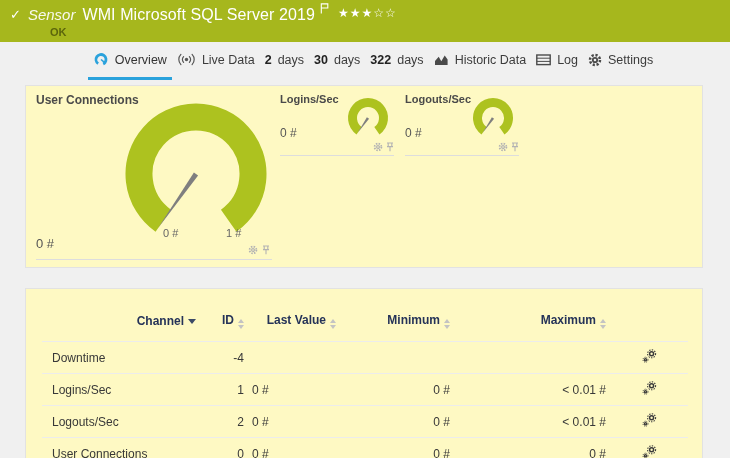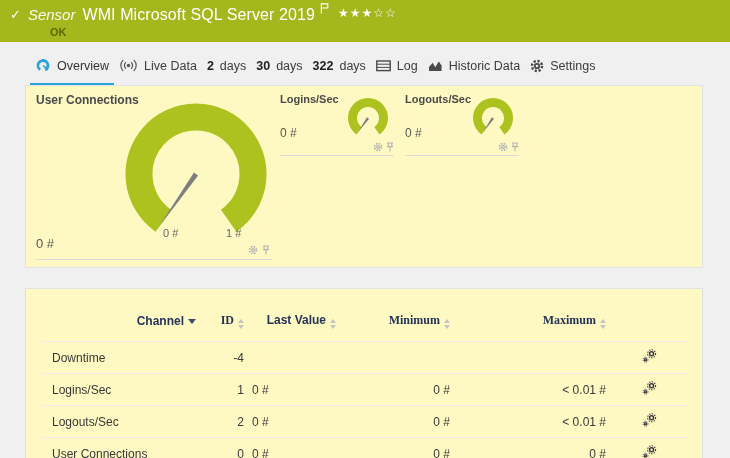--- a/index.html
+++ b/index.html
@@ -12,21 +12,21 @@
   .title-row { display:flex; align-items:baseline; gap:7px; line-height:20px; }
   .check { font-size:13px; font-weight:bold; position:relative; top:-1px; }
   .kind { font-style:italic; font-size:15px; color:rgba(255,255,255,0.92); }
   .title { font-size:16px; font-weight:normal; letter-spacing:0.1px; }
   .flagwrap { position:relative; top:-6px; left:-2px; }
   .stars { font-size:12px; letter-spacing:1px; position:relative; top:-3px; color:#fff; }
   .stars .empty { color:rgba(255,255,255,0.95); }
   .status-line { margin-left:40px; margin-top:0px; font-size:11px; font-weight:bold; color:rgba(45,52,0,0.62); }
 
   
-  .tabs { position:absolute; left:0; top:48px; width:730px; height:38px; display:flex; justify-content:flex-start; align-items:stretch; padding:0 14px 0 30px; }
+  .tabs { position:absolute; left:0; top:42px; width:730px; height:38px; display:flex; justify-content:center; align-items:stretch; padding:0 14px 0 30px; }
   .tab { display:flex; align-items:center; gap:6px; padding:0 5px; font-size:12.5px; color:#3c3c3c; cursor:pointer; border-bottom:3px solid transparent; }
   .tab .num { font-weight:bold; color:#222; }
   .tab.active { border-bottom:3px solid #2aa2dc; }
   .tab.active span { color:#333; }
   .ticon { flex:none; }
 
   
   .panel { position:absolute; left:25px; width:678px; background:#fef9c3; border:1px solid #e2e2e2; }
   .gpanel { top:85px; height:183px; }
   .tpanel { top:288px; height:186px; padding:0 16px; }
@@ -45,21 +45,21 @@
   .m1 { left:254px; } .m2 { left:379px; }
   .mtitle { font-size:11px; font-weight:bold; color:#4a4a4a; }
   .minig { position:absolute; left:64px; top:2px; }
   .mval { position:absolute; left:0px; top:33px; font-size:12px; color:#555; }
   .micons { position:absolute; right:0px; bottom:3px; display:flex; gap:3px; align-items:center; }
 
   
   table { width:646px; border-collapse:collapse; table-layout:fixed; margin-top:8px; }
   th { font-size:12px; font-weight:bold; color:#253358; padding:16px 4px 12px 4px; vertical-align:top; }
   th.c-ch { text-align:right; padding-left:10px; }
-  th.c-id, th.c-min, th.c-max { text-align:right;font-family:Liberation Serif, serif; }
+  th.c-id, th.c-min, th.c-max { text-align:right; }
   th.c-last { text-align:right; }
   td { font-size:12px; color:#383838; padding:7px 4px; border-top:1px solid #ececec; }
   tr:last-child td { border-bottom:1px solid #ececec; }
   td.c-ch { text-align:left; padding-left:10px; }
   td.c-id, td.c-min, td.c-max { text-align:right; }
   td.c-last { text-align:left; padding-left:4px; }
   td.c-act, th.c-act { text-align:center; }
   .sortwrap { display:inline-block; vertical-align:1px; margin-left:4px; }
   .tri-down-dark { width:0; height:0; border-left:4px solid transparent; border-right:4px solid transparent; border-top:5px solid #3c4a66; display:inline-block; }
   .updown { display:inline-flex; flex-direction:column; gap:2px; vertical-align:1px; margin-left:4px; }
@@ -107,31 +107,31 @@
     </div>
     <div class="tab">
       <span class="num">30</span>
       <span>days</span>
     </div>
     <div class="tab">
       <span class="num">322</span>
       <span>days</span>
     </div>
     <div class="tab">
+      <svg class="ticon" width="15" height="13" viewBox="0 0 15 13">
+          <polygon points="1,12 1,8 4.7,3.8 7.3,8.2 10.7,2.5 13.6,6.6 13.6,12" fill="#4a4a4a"></polygon>
+        </svg>
+      <span>Historic Data</span>
+    </div>
+    <div class="tab">
       <svg class="ticon" width="15" height="12" viewBox="0 0 15 12">
           <rect x="0.8" y="1" width="13.4" height="9.6" fill="none" stroke="#4a4a4a" stroke-width="1.4"></rect>
           <path d="M0.8 4.2 H14.2 M0.8 7.4 H14.2" stroke="#4a4a4a" stroke-width="1"></path>
         </svg>
       <span>Log</span>
-    </div>
-    <div class="tab">
-      <svg class="ticon" width="15" height="13" viewBox="0 0 15 13">
-          <polygon points="1,12 1,8 4.7,3.8 7.3,8.2 10.7,2.5 13.6,6.6 13.6,12" fill="#4a4a4a"></polygon>
-        </svg>
-      <span>Historic Data</span>
     </div>
     <div class="tab">
       <svg class="ticon" width="14" height="14" viewBox="0 0 14 14">
           <circle cx="7" cy="7" r="5" fill="none" stroke="#4a4a4a" stroke-width="2.5" stroke-dasharray="2.2,1.7"></circle>
           <circle cx="7" cy="7" r="2.2" fill="none" stroke="#4a4a4a" stroke-width="1.8"></circle>
         </svg>
       <span>Settings</span>
     </div>
   </nav>
 

